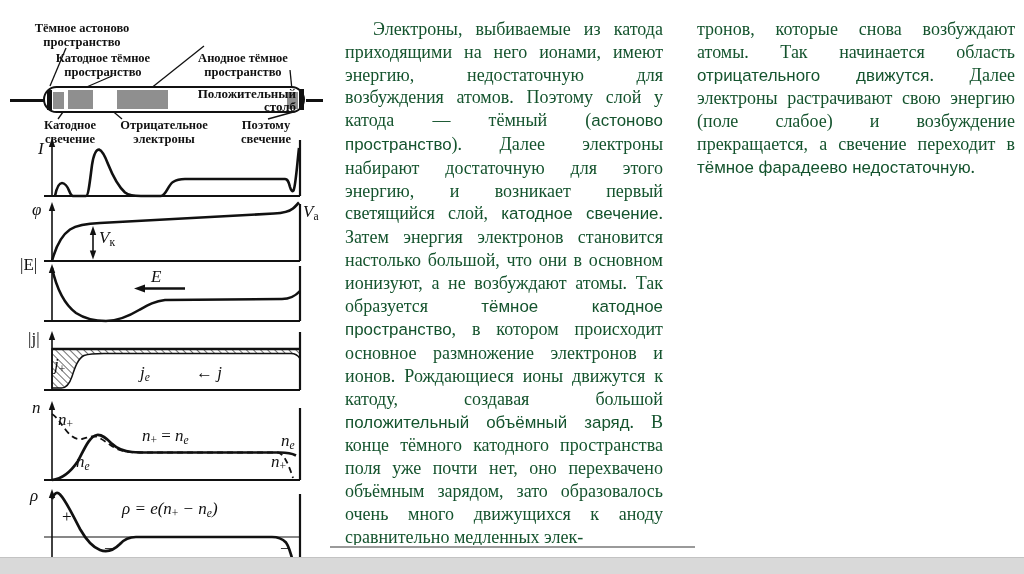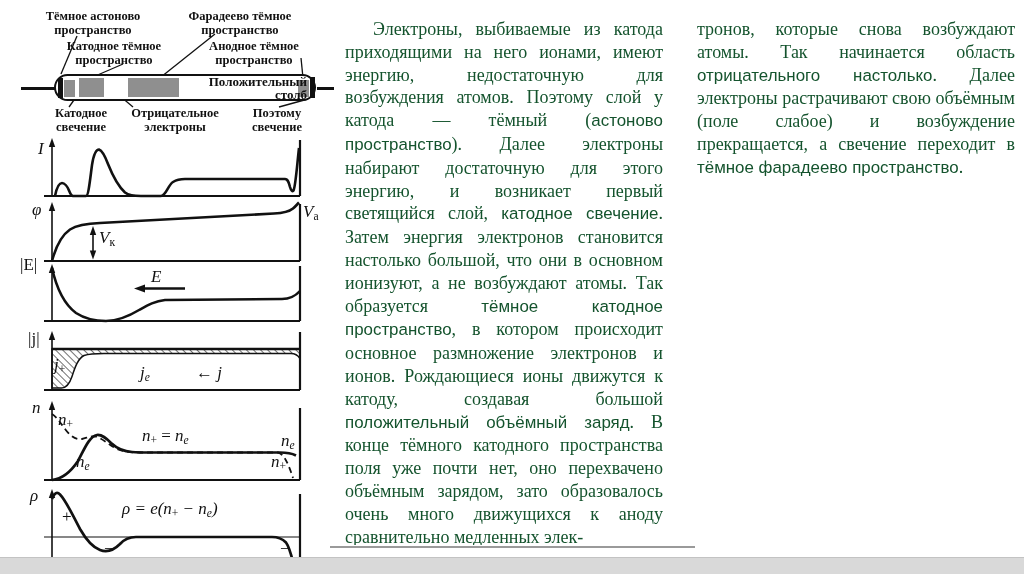--- a/index.html
+++ b/index.html
@@ -1,19 +1,19 @@
 <!DOCTYPE html>
 <html lang="ru"><head>
 <meta charset="utf-8">
 <style>
   html,body{margin:0;padding:0;background:#fff;}
   .page{position:relative;width:1024px;height:574px;background:#ffffff;overflow:hidden;
         font-family:"Liberation Serif",serif;color:#1b1b1b;}
   
-  .tube-diagram{position:absolute;left:0;top:0;width:336px;height:140px;margin-left:11px;}
+  .tube-diagram{position:absolute;left:0;top:12px;width:336px;height:140px;}
   .leaders{position:absolute;left:0;top:0;}
   .tube{position:absolute;left:43px;top:74px;width:258px;height:23px;
         border:2.5px solid #111;border-radius:15px;background:#fff;}
   .wire{position:absolute;height:2.5px;background:#111;top:87px;}
   .wire-l{left:10px;width:34px;}
   .wire-r{left:306px;width:17px;}
   .electrode{position:absolute;background:#111;}
   .gray{position:absolute;background:#8f8f8f;}
   .dlabel{position:absolute;font-weight:bold;font-size:12.5px;line-height:13.5px;
           text-align:center;color:#111;white-space:normal;}
@@ -56,21 +56,20 @@
     <div class="wire wire-r"></div>
     <div class="tube"></div>
     <div class="electrode" style="left:47px;top:78px;width:4.5px;height:20px;"></div>
     <div class="electrode" style="left:299px;top:77px;width:4.5px;height:21px;"></div>
     <div class="gray" style="left:53px;top:80px;width:11px;height:17px;"></div>
     <div class="gray" style="left:68px;top:78px;width:25px;height:19px;"></div>
     <div class="gray" style="left:117px;top:78px;width:51px;height:19px;"></div>
     <div class="gray" style="left:287px;top:80px;width:11px;height:17px;"></div>
 
     <div class="dlabel" style="left:20px;top:10px;width:124px;">Тёмное астоново пространство</div>
-    <div class="dlabel" style="left:164px;top:10px;width:130px;">Фарадеево тёмное пространство</div>
     <div class="dlabel" style="left:42px;top:40px;width:122px;">Катодное тёмное пространство</div>
     <div class="dlabel" style="left:182px;top:40px;width:122px;">Анодное тёмное пространство</div>
     <div class="dlabel" style="left:170px;top:76px;width:126px;font-size:13px;line-height:12.5px;text-align:right;">Положительный столб</div>
     <div class="dlabel" style="left:25px;top:107px;width:90px;">Катодное свечение</div>
     <div class="dlabel" style="left:103px;top:107px;width:122px;">Отрицательное электроны</div>
     <div class="dlabel" style="left:220px;top:107px;width:92px;">Поэтому свечение</div>
   </div>
 
   <div>
 
@@ -179,17 +178,17 @@
     <span class="mlabel" style="left:62px;top:508px;">+</span>
     <span class="mlabel" style="left:104px;top:540px;">−</span>
     <span class="mlabel" style="left:280px;top:540px;">−</span>
   </div>
 
   <div class="col col-middle">
     <p><span>Электроны, выбиваемые из катода приходящими на него ионами, имеют энергию, недостаточную для возбуждения атомов. Поэтому слой у катода — тёмный (</span><span class="sans">астоново пространство</span><span>). Далее электроны набирают достаточную для этого энергию, и возникает первый светящийся слой, </span><span class="sans">катодное свечение</span><span>. Затем энергия электронов становится настолько большой, что они в основном ионизуют, а не возбуждают атомы. Так образуется </span><span class="sans">тёмное катодное пространство</span><span>, в котором происходит основное размножение электронов и ионов. Рождающиеся ионы движутся к катоду, создавая большой </span><span class="sans">положительный объёмный заряд</span><span>. В конце тёмного катодного пространства поля уже почти нет, оно перехвачено объёмным зарядом, зато образовалось очень много движущихся к аноду сравнительно медленных элек-</span></p>
   </div>
   <div class="cut-line"></div>
   <div class="col col-right">
-    <p><span>тронов, которые снова возбуждают атомы. Так начинается область </span><span class="sans">отрицательного настолько</span><span>. Далее электроны растрачивают свою объёмным (поле слабое) и возбуждение прекращается, а свечение переходит в </span><span class="sans">тёмное фарадеево пространство</span><span>.</span></p>
+    <p><span>тронов, которые снова возбуждают атомы. Так начинается область </span><span class="sans">отрицательного движутся</span><span>. Далее электроны растрачивают свою энергию (поле слабое) и возбуждение прекращается, а свечение переходит в </span><span class="sans">тёмное фарадеево недостаточную</span><span>.</span></p>
   </div>
 
   <div class="bottom-band"></div>
 </div>
 
 </body></html>

